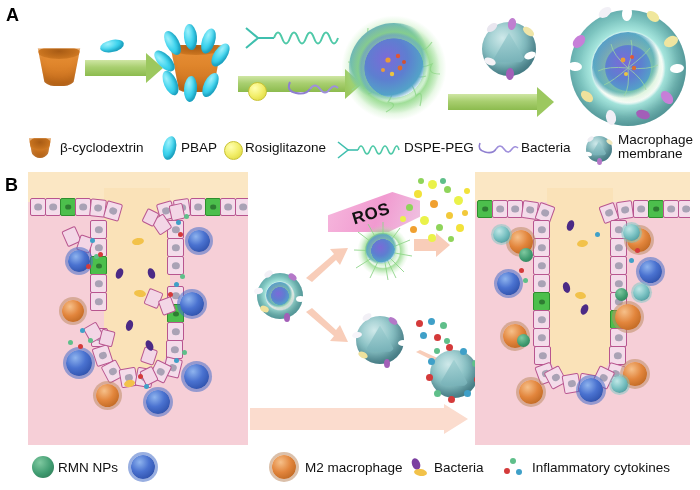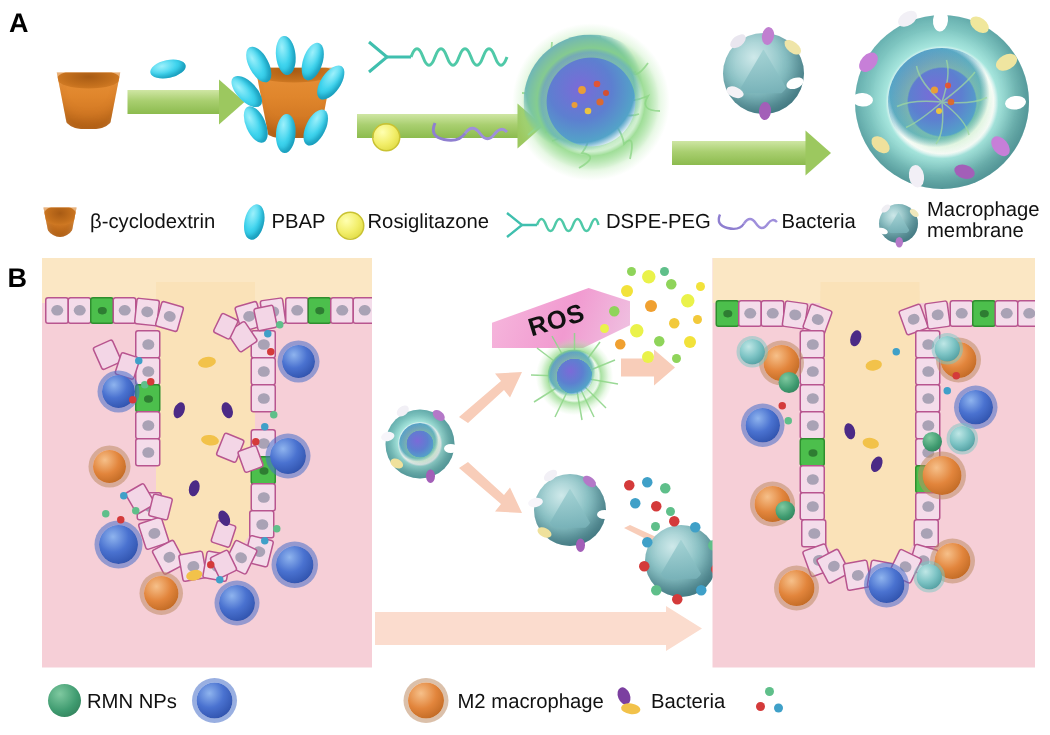--- a/index.html
+++ b/index.html
@@ -758,13 +758,14 @@
     <div class="bact" style="left:2px;top:0px;width:8px;height:12px;background:#7b3fa0;transform:rotate(-22deg);"></div>
     <div class="bact" style="left:4px;top:11px;width:13px;height:7px;background:#f2c24a;transform:rotate(8deg);"></div>
   </div>
   <div class="abs legend-label" style="left:434px;top:8px;">Bacteria</div>
 
   <div class="abs" style="left:504px;top:6px;width:22px;height:22px;">
     <div class="cyto" style="left:6px;top:0px;width:6px;height:6px;background:#5fbf8a;"></div>
     <div class="cyto" style="left:0px;top:10px;width:6px;height:6px;background:#d43a3a;"></div>
     <div class="cyto" style="left:12px;top:11px;width:6px;height:6px;background:#3fa0c8;"></div>
   </div>
+  <div class="abs legend-label" style="left:532px;top:8px;">Inflammatory cytokines</div>
 </div>
 
 </body></html>

